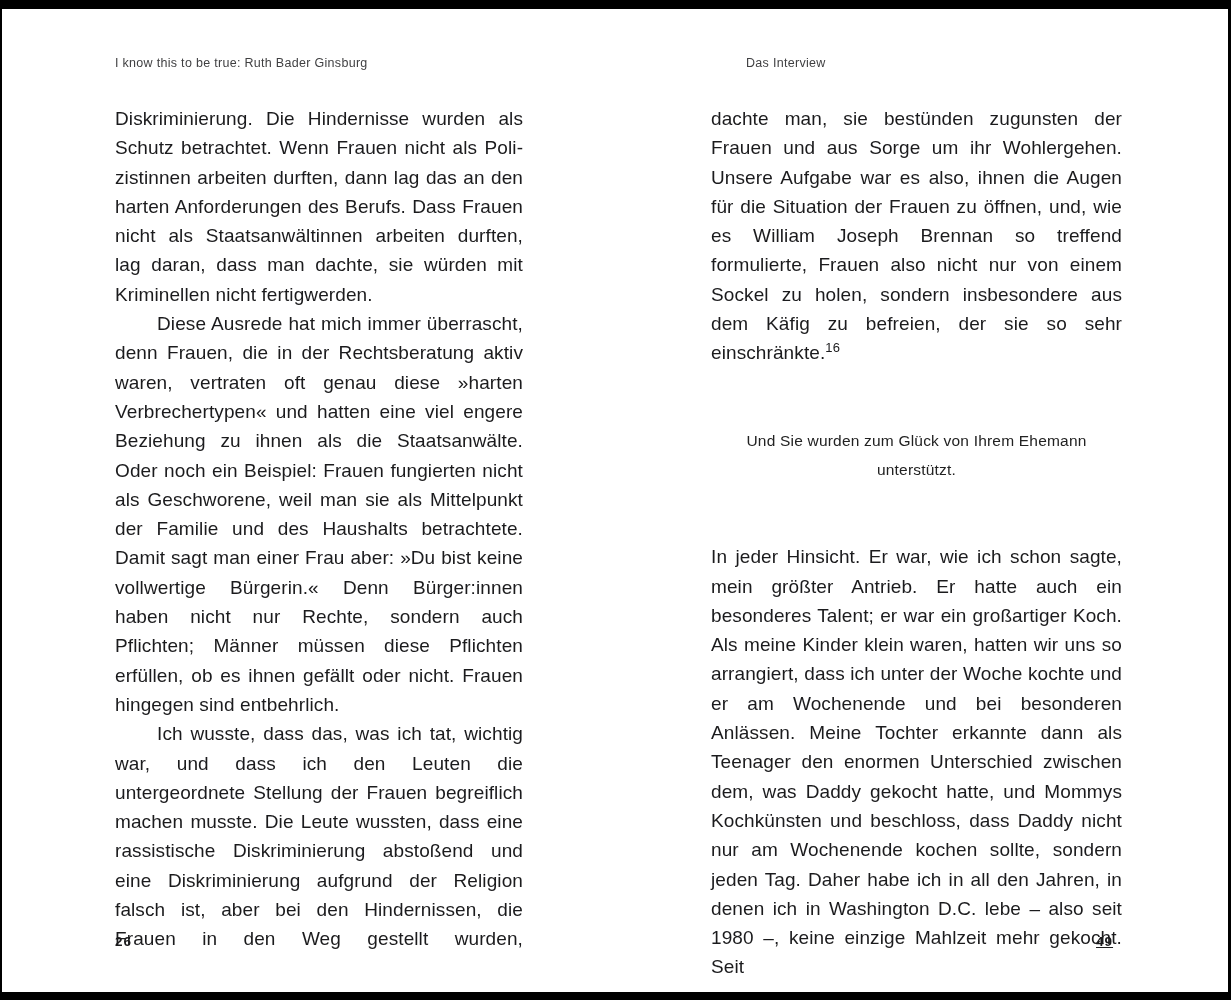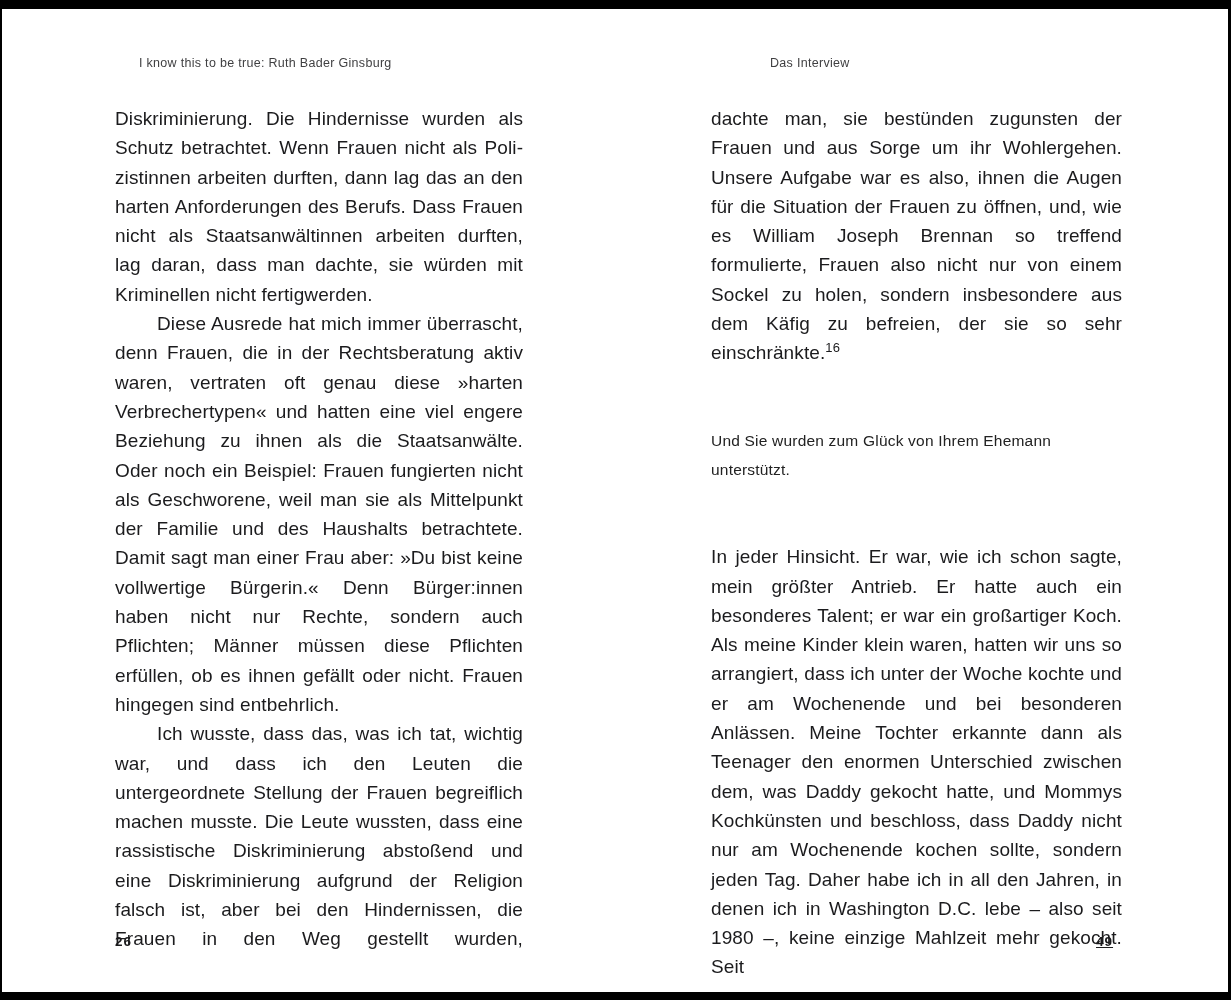--- a/index.html
+++ b/index.html
@@ -1,34 +1,34 @@
 <!DOCTYPE html>
 <html><head>
 <meta charset="utf-8">
 <style>
   html,body{margin:0;padding:0;}
   body{background:#777;font-family:"Liberation Sans","DejaVu Sans",sans-serif;}
   #stage{position:relative;width:1231px;height:1000px;background:#000;overflow:hidden;}
   #page{position:absolute;top:9px;left:2px;right:3px;bottom:8px;background:#fff;}
   
-  .running-header{position:absolute;top:47px;font-size:12.5px;color:#3f3f41;letter-spacing:.3px;margin-left:24px;}
+  .running-header{position:absolute;top:47px;font-size:12.5px;color:#3f3f41;letter-spacing:.3px;}
   #hdr-left{left:113px;}
   #hdr-right{left:744px;}
   
   .column{position:absolute;top:95px;width:408px;color:#1b1b1d;
           font-size:19px;line-height:29.3px;text-align:justify;
           letter-spacing:.1px;hyphens:manual;-webkit-hyphens:manual;}
   #col-left{left:113px;}
   #col-right{left:709px;width:411px;}
   .column p{margin:0;}
   .indent{text-indent:42px;}
   .continues{text-align-last:justify;}
   sup{font-size:13px;vertical-align:super;line-height:0;}
   .question{font-size:15.5px;line-height:29.3px;color:#222;
-            margin-top:58px !important;text-align:left;letter-spacing:.2px;}
+            margin-top:58px !important;text-align:center;letter-spacing:.2px;}
   .answer{margin-top:58px !important;}
   
   .page-number{position:absolute;top:925px;font-size:13.5px;font-weight:700;
                color:#1b1b1d;letter-spacing:1px;}
   #pn-left{left:113px;}
   #pn-right{left:1094px;text-decoration:underline;}
 </style>
 </head>
 <body>
 

